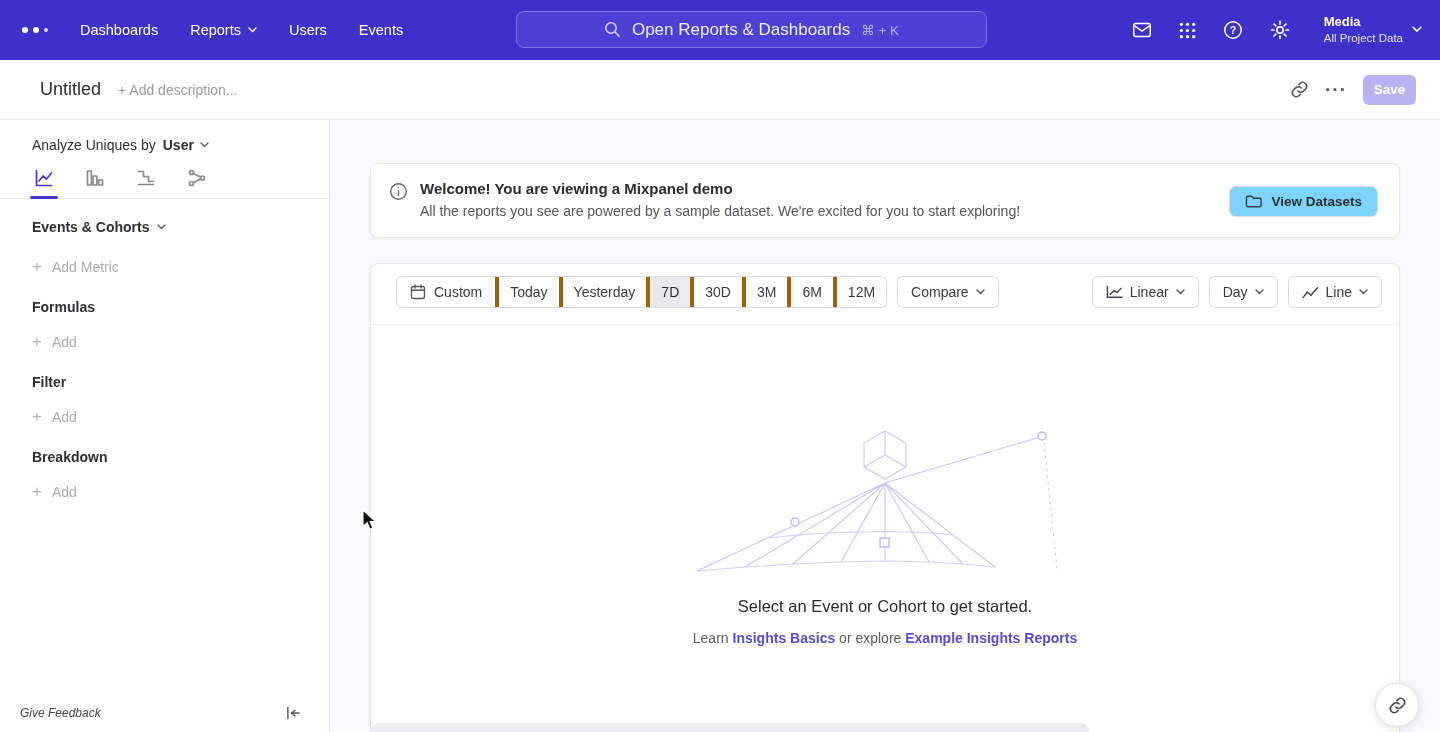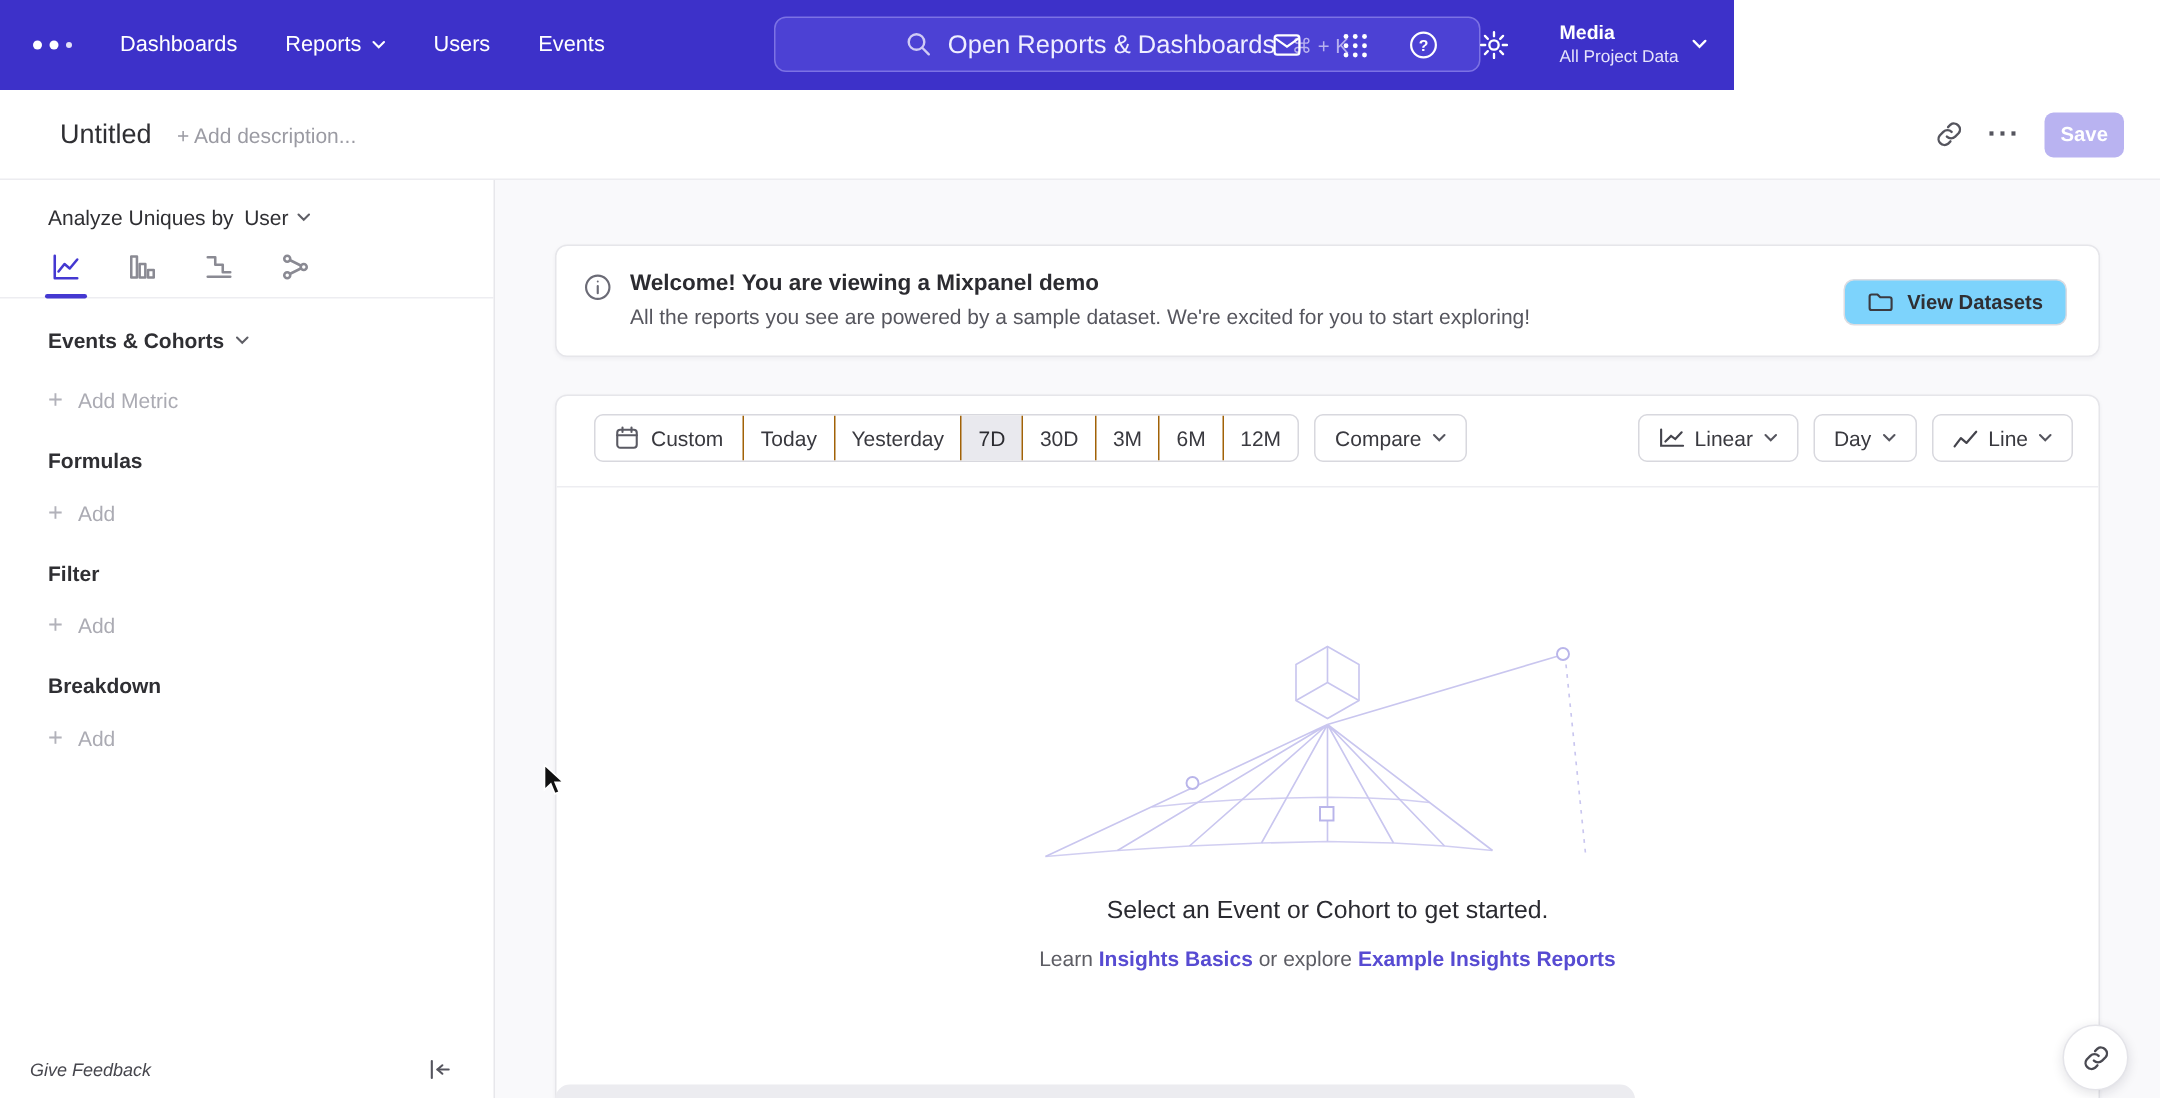--- a/index.html
+++ b/index.html
@@ -1,19 +1,19 @@
 <!DOCTYPE html>
 <html><head>
 <meta charset="utf-8">
 <style>
   * { margin:0; padding:0; box-sizing:border-box; }
   html,body { width:1440px; height:732px; overflow:hidden; font-family:"Liberation Sans", sans-serif; background:#fff; position:relative; }
 
   
-  .topnav { position:absolute; top:0; left:0; width:1156px; height:60px; background:#3D31C9; display:flex; align-items:center; color:#fff; z-index:10; }
+  .topnav { position:absolute; top:0; left:0; width:1440px; height:60px; background:#3D31C9; display:flex; align-items:center; color:#fff; z-index:10; }
   .logo-dots { display:flex; align-items:center; gap:5px; margin-left:22px; width:40px; cursor:pointer; }
   .logo-dots i { display:block; width:6px; height:6px; border-radius:50%; background:#fff; }
   .logo-dots i:nth-child(3){ width:4px; height:4px; opacity:.85; }
   .nav-items { display:flex; align-items:center; margin-left:18px; }
   .nav-item { display:flex; align-items:center; gap:7px; font-size:14.5px; color:#fff; margin-right:32px; cursor:pointer; }
   .chev { display:inline-flex; }
   .nav-search { position:absolute; left:516px; top:11px; width:471px; height:37px; background:#4C41D4; border:1px solid #7C72E4; border-radius:8px; display:flex; align-items:center; justify-content:center; gap:11px; cursor:pointer; }
   .nav-search .s-text { font-size:17px; color:#EFEEFF; }
   .nav-search .s-short { font-size:13.5px; color:#B8B1EF; }
   .nav-search svg { color:#CFCAF5; }
@@ -29,21 +29,21 @@
   .doc-title { font-size:18px; color:#2F2F33; cursor:text; }
   .doc-desc { margin-left:17px; font-size:14px; color:#9B9BA3; cursor:text; }
   .header-right { margin-left:auto; display:flex; align-items:center; gap:16px; }
   .icon-btn { color:#55555E; display:flex; align-items:center; cursor:pointer; }
   .more-btn { font-size:19px; font-weight:bold; color:#55555E; letter-spacing:1px; cursor:pointer; line-height:10px; }
   .save-btn { width:53px; height:30px; border:none; border-radius:6px; background:#B9B3F1; color:#fff; font-size:13.5px; font-weight:bold; font-family:"Liberation Sans", sans-serif; cursor:default; }
 
   
   .sidebar { position:absolute; top:120px; left:0; bottom:0; width:330px; background:#fff; border-right:1px solid #E7E7EB; z-index:5; }
   .analyze-row { display:flex; align-items:center; gap:7px; padding:17px 0 0 32px; font-size:14px; color:#2F2F33; }
-  .analyze-value { display:flex; align-items:center; gap:6px; font-weight:normal; cursor:pointer; color:#2F2F33; }
+  .analyze-value { display:flex; align-items:center; gap:6px; font-weight:bold; cursor:pointer; color:#2F2F33; }
   .analyze-value .chev { color:#5F5F66; }
   .chart-tabs { display:flex; gap:27px; padding:15px 0 0 32px; border-bottom:1px solid #EDEDF1; }
   .ctab { position:relative; padding:0 2px 10px; color:#8A8A93; cursor:pointer; display:flex; }
   .ctab.active { color:#4438D1; }
   .ctab.active::after { content:''; position:absolute; left:-2px; right:-2px; bottom:-1px; height:3px; background:#4438D1; border-radius:2px; }
   .side-section-title { display:flex; align-items:center; gap:8px; font-size:14px; font-weight:bold; color:#2F2F33; padding-left:32px; }
   .side-section-title .chev { color:#5F5F66; }
   .add-row { display:flex; align-items:center; gap:10px; padding-left:32px; color:#ABABB3; font-size:14px; cursor:pointer; }
   .add-row .plus { font-size:17px; color:#B2B2BA; line-height:14px; }
   .mt20 { margin-top:20px; } .mt24 { margin-top:24px; } .mt42 { margin-top:24px; } .mt19 { margin-top:19px; }
@@ -58,21 +58,21 @@
   .banner-icon { margin-top:2px; display:flex; }
   .banner-text { margin-left:12px; }
   .banner-title { font-size:15px; font-weight:bold; color:#2B2B30; }
   .banner-sub { font-size:14px; color:#56565E; margin-top:6px; }
   .view-datasets { position:absolute; right:21px; top:22px; display:flex; align-items:center; gap:9px; height:31px; padding:0 15px; background:#7dd3fc; border:1px solid #DCDCE1; border-radius:7px; font-size:13.5px; font-weight:bold; color:#2F2F33; cursor:pointer; }
   .view-datasets svg { color:#3A3A40; }
 
   .chart-card { margin:25px 40px 0; height:560px; position:relative; }
   .toolbar { display:flex; align-items:center; padding:12px 17px 0 25px; }
   .seg { display:flex; align-items:stretch; height:32px; border:1px solid #D8D8DE; border-radius:6px; overflow:hidden; background:#fff; }
-  .seg-item { display:flex; align-items:center; gap:8px; padding:0 11px; font-size:14px; color:#39393F; border-left:1px solid #a16207; cursor:pointer; white-space:nowrap; }
+  .seg-item { display:flex; align-items:center; gap:8px; padding:0 11px; font-size:14px; color:#39393F; border-left:4px solid #a16207; cursor:pointer; white-space:nowrap; }
   .seg-item:first-child { border-left:none; padding:0 13px; }
   .seg-item.sel { background:#E9E9EE; color:#2B2B30; }
   .seg-item svg { color:#5A5A63; }
   .tb-btn { display:flex; align-items:center; gap:7px; height:32px; padding:0 13px; border:1px solid #D8D8DE; border-radius:6px; background:#fff; font-size:14px; color:#39393F; cursor:pointer; white-space:nowrap; }
   .tb-btn .chev { color:#55555E; }
   .tb-btn svg.gicon { color:#44444C; }
   .compare { margin-left:10px; }
   .right-controls { margin-left:auto; display:flex; align-items:center; gap:10px; }
   .tb-divider { height:1px; background:#EDEDF1; margin-top:16px; }
 

